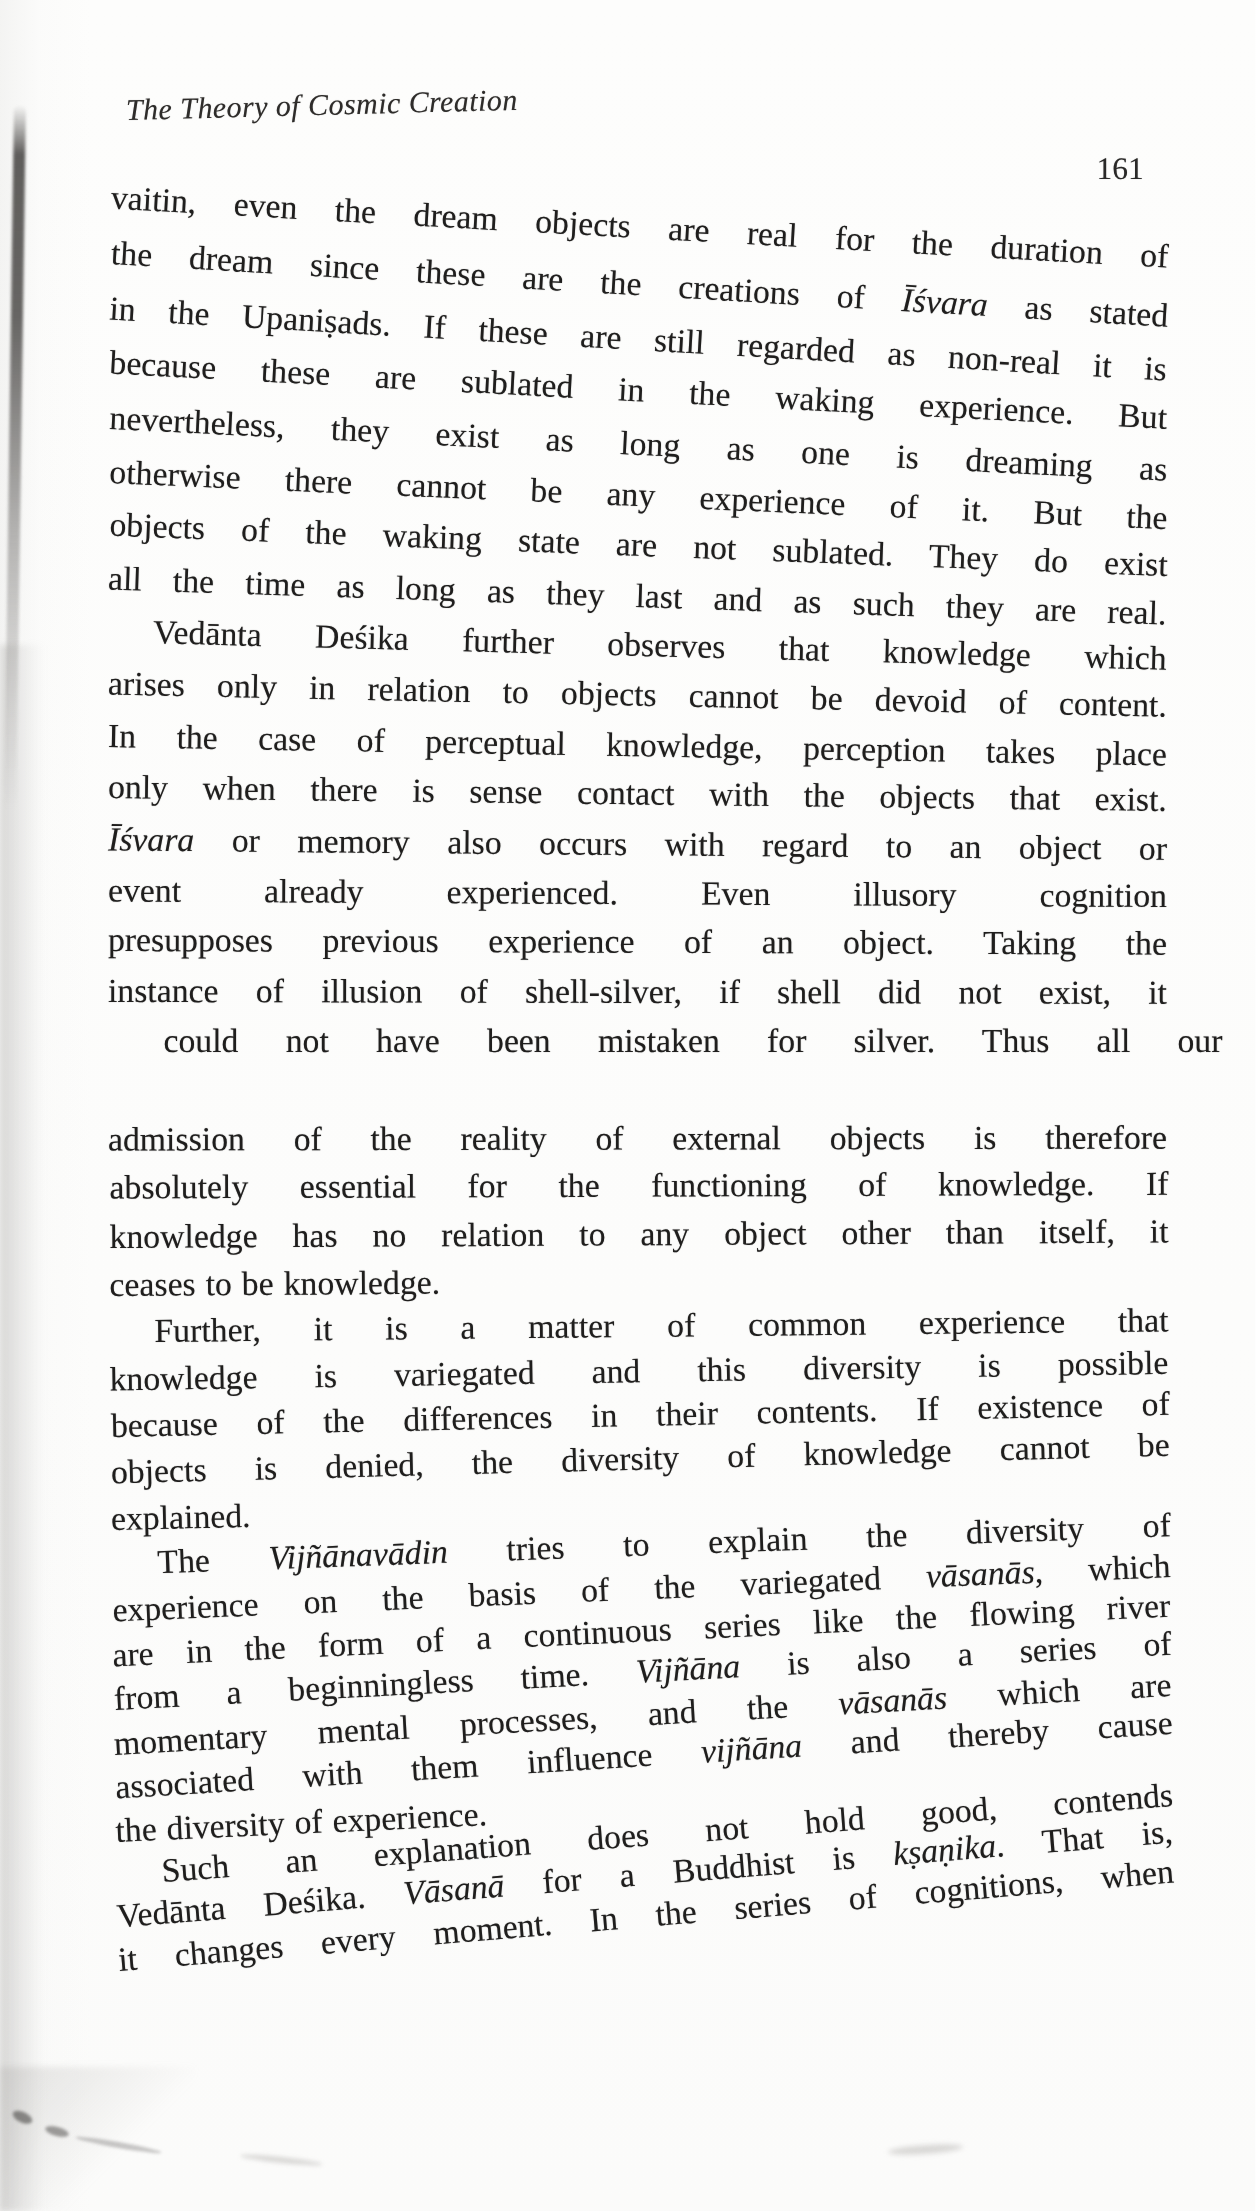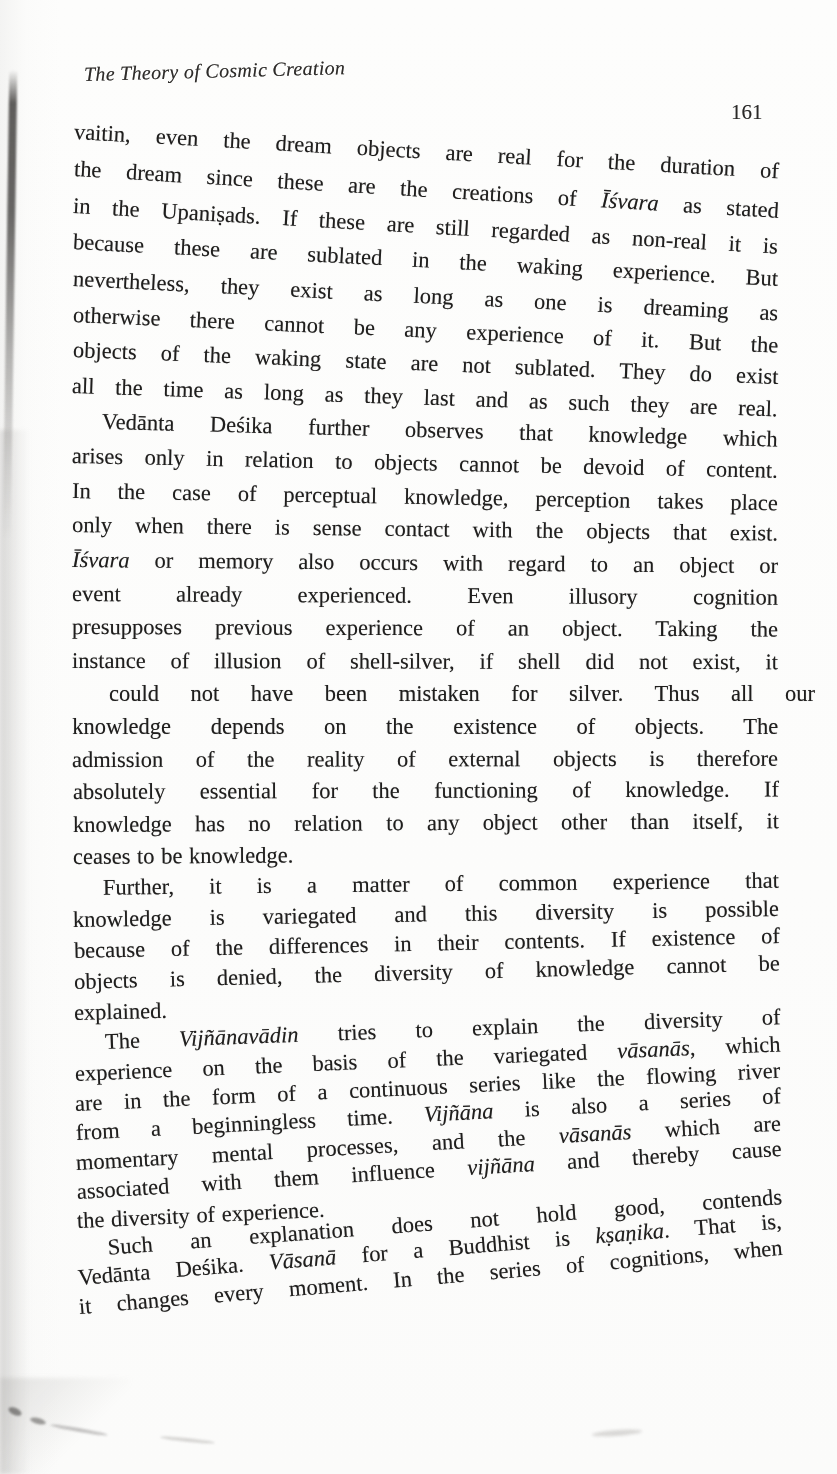--- a/index.html
+++ b/index.html
@@ -137,21 +137,20 @@
       <div class="line" style="left: 72.488px; top: 371.75px; transform: rotate(1.9deg);"><span>all the time as long as they last and as such they are real.</span></div>
       <div class="line indent" style="left: 72.368px; top: 407px; transform: rotate(1.5deg);"><span>Vedānta Deśika further observes that knowledge which</span></div>
       <div class="line" style="left: 72.272px; top: 442px; transform: rotate(1.2deg);"><span>arises only in relation to objects cannot be devoid of content.</span></div>
       <div class="line" style="left: 72.2px; top: 476.75px; transform: rotate(1deg);"><span>In the case of perceptual knowledge, perception takes place</span></div>
       <div class="line" style="left: 72.152px; top: 511.25px; transform: rotate(0.7deg);"><span>only when there is sense contact with the objects that exist.</span></div>
       <div class="line" style="left: 72.128px; top: 545.5px; transform: rotate(0.5deg);"><em>Īśvara</em><span> or memory also occurs with regard to an object or</span></div>
       <div class="line" style="left: 72.128px; top: 579.5px; transform: rotate(0.3deg);"><span>event already experienced. Even illusory cognition</span></div>
       <div class="line" style="left: 72.152px; top: 613.25px; transform: rotate(0.2deg);"><span>presupposes previous experience of an object. Taking the</span></div>
       <div class="line" style="left: 72.2px; top: 646.75px; transform: rotate(0.1deg);"><span>instance of illusion of shell-silver, if shell did not exist, it</span></div>
       <div class="line" style="left: 81px; top: 680px; transform: rotate(0deg); margin-left: 28px;"><span>could not have been mistaken for silver. Thus all our</span></div>
-      <div class="line" style="left: 72.368px; top: 713px; transform: rotate(0deg);"><span>knowledge depends on the existence of objects. The</span></div>
       <div class="line" style="left: 72.488px; top: 745.75px; transform: rotate(-0.1deg);"><span>admission of the reality of external objects is therefore</span></div>
       <div class="line" style="left: 72.632px; top: 778.25px; transform: rotate(-0.2deg);"><span>absolutely essential for the functioning of knowledge. If</span></div>
       <div class="line" style="left: 72.8px; top: 810.5px; transform: rotate(-0.3deg);"><span>knowledge has no relation to any object other than itself, it</span></div>
       <div class="line shortline" style="left: 72.992px; top: 842.5px; transform: rotate(-0.4deg);"><span>ceases to be knowledge.</span></div>
       <div class="line indent" style="left: 73.208px; top: 874.25px; transform: rotate(-0.6deg);"><span>Further, it is a matter of common experience that</span></div>
       <div class="line" style="left: 73.448px; top: 905.75px; transform: rotate(-0.9deg);"><span>knowledge is variegated and this diversity is possible</span></div>
       <div class="line" style="left: 73.712px; top: 937px; transform: rotate(-1.2deg);"><span>because of the differences in their contents. If existence of</span></div>
       <div class="line" style="left: 74px; top: 968px; transform: rotate(-1.5deg);"><span>objects is denied, the diversity of knowledge cannot be</span></div>
       <div class="line shortline" style="left: 74.312px; top: 998.75px; transform: rotate(-1.3deg);"><span>explained.</span></div>
       <div class="line indent" style="left: 74.648px; top: 1029.25px; transform: rotate(-2.1deg);"><span>The </span><em>Vijñānavādin</em><span> tries to explain the diversity of</span></div>

